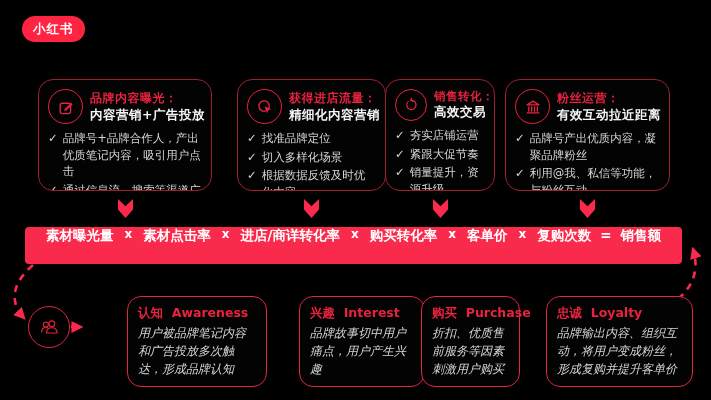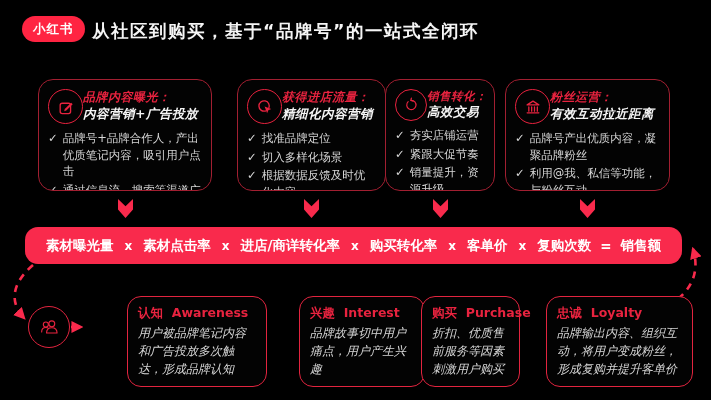--- a/index.html
+++ b/index.html
@@ -11,38 +11,38 @@
         border-radius:14px;color:#fff;font-weight:bold;font-size:12.5px;display:flex;
         align-items:center;justify-content:center;letter-spacing:1px;text-align:right;}
   .title{position:absolute;left:92px;top:19px;color:#F5F5F5;font-weight:bold;font-size:17.5px;
          letter-spacing:1.5px;white-space:nowrap;}
 
   
   .tbox{position:absolute;top:79px;height:112px;border:1.5px solid #A21F31;border-radius:15px;
         background:#030303;box-sizing:border-box;padding:9px 9px 6px 9px;overflow:hidden;}
   .tb0{left:38px;width:174px;} .tb1{left:237px;width:149px;}
   .tb2{left:385px;width:110px;} .tb3{left:505px;width:165px;}
-  .hd{display:flex;align-items:flex-start;margin-bottom:6px;font-style:italic;}
+  .hd{display:flex;align-items:flex-end;gap:7px;margin-bottom:6px;}
   .icirc{flex:0 0 auto;width:33px;height:33px;border:1.6px solid #E8233F;border-radius:50%;
          display:flex;align-items:center;justify-content:center;}
   .tb2 .icirc{width:30px;height:30px;}
   .ttl{color:#E8233F;font-weight:bold;font-size:12px;white-space:nowrap;letter-spacing:.5px;}
   .sub{color:#F5F5F5;font-weight:bold;font-size:12.5px;white-space:nowrap;letter-spacing:.5px;}
   .tb2 .ttl{font-size:11.5px;}
   .blt{display:flex;gap:5px;color:#D6D6D6;font-size:11.5px;line-height:1.45;margin-top:2px;}
   .blt .ck{flex:0 0 auto;color:#D6D6D6;}
 
   
   .chev{position:absolute;top:199px;width:15px;height:19px;background:#F92A4C;
         clip-path:polygon(0 0,50% 38%,100% 0,100% 55%,50% 100%,0 55%);}
   .cv0{left:118px;} .cv1{left:304px;} .cv2{left:433px;} .cv3{left:580px;}
 
   
   .banner{position:absolute;left:25px;top:227px;width:657px;height:37px;background:#F92A4C;
-          border-radius:13px;display:flex;align-items:center;justify-content:center;
+          border-radius:4px;display:flex;align-items:flex-start;justify-content:center;
           color:#fff;font-weight:bold;font-size:13.5px;white-space:nowrap;}
   .banner .op{margin:0 11px;font-size:12px;}
   .banner .eq{margin:0 9px;}
 
   
   .wires{position:absolute;left:0;top:0;width:711px;height:400px;pointer-events:none;}
 
   
   .ucircle{position:absolute;left:28px;top:306px;width:40px;height:40px;border:1.6px solid #E2243F;
            border-radius:50%;display:flex;align-items:center;justify-content:center;}
@@ -73,21 +73,20 @@
       <path d="M 33 265 C 12 283, 9 302, 24 318" marker-end="url(#ah)"></path>
       <path d="M 71 327 L 81 327" marker-end="url(#ah)"></path>
       <path d="M 231 329 L 246 329" marker-end="url(#ah)"></path>
       <path d="M 357 329 L 376 329" marker-end="url(#ah)"></path>
       <path d="M 484 329 L 502 329" marker-end="url(#ah)"></path>
       <path d="M 655 311 C 690 299, 701 274, 693 249" marker-end="url(#ah)"></path>
     </g>
   </svg>
 
   <div class="logo">小红书</div>
-  <div class="title">从社区到购买，基于“品牌号”的一站式全闭环</div>
 
   <div class="tbox tb0">
     <div class="hd">
       <div class="icirc">
         <svg width="20" height="20" viewBox="0 0 24 24">
           <rect class="stk" x="5" y="7.5" width="12.5" height="12.5" rx="2.5"></rect>
           <path d="M10.5 14.5 L18.2 6.8 L20 8.6 L12.3 16.3 L9.8 17 Z" fill="#E8233F"></path>
         </svg>
       </div>
       <div>

